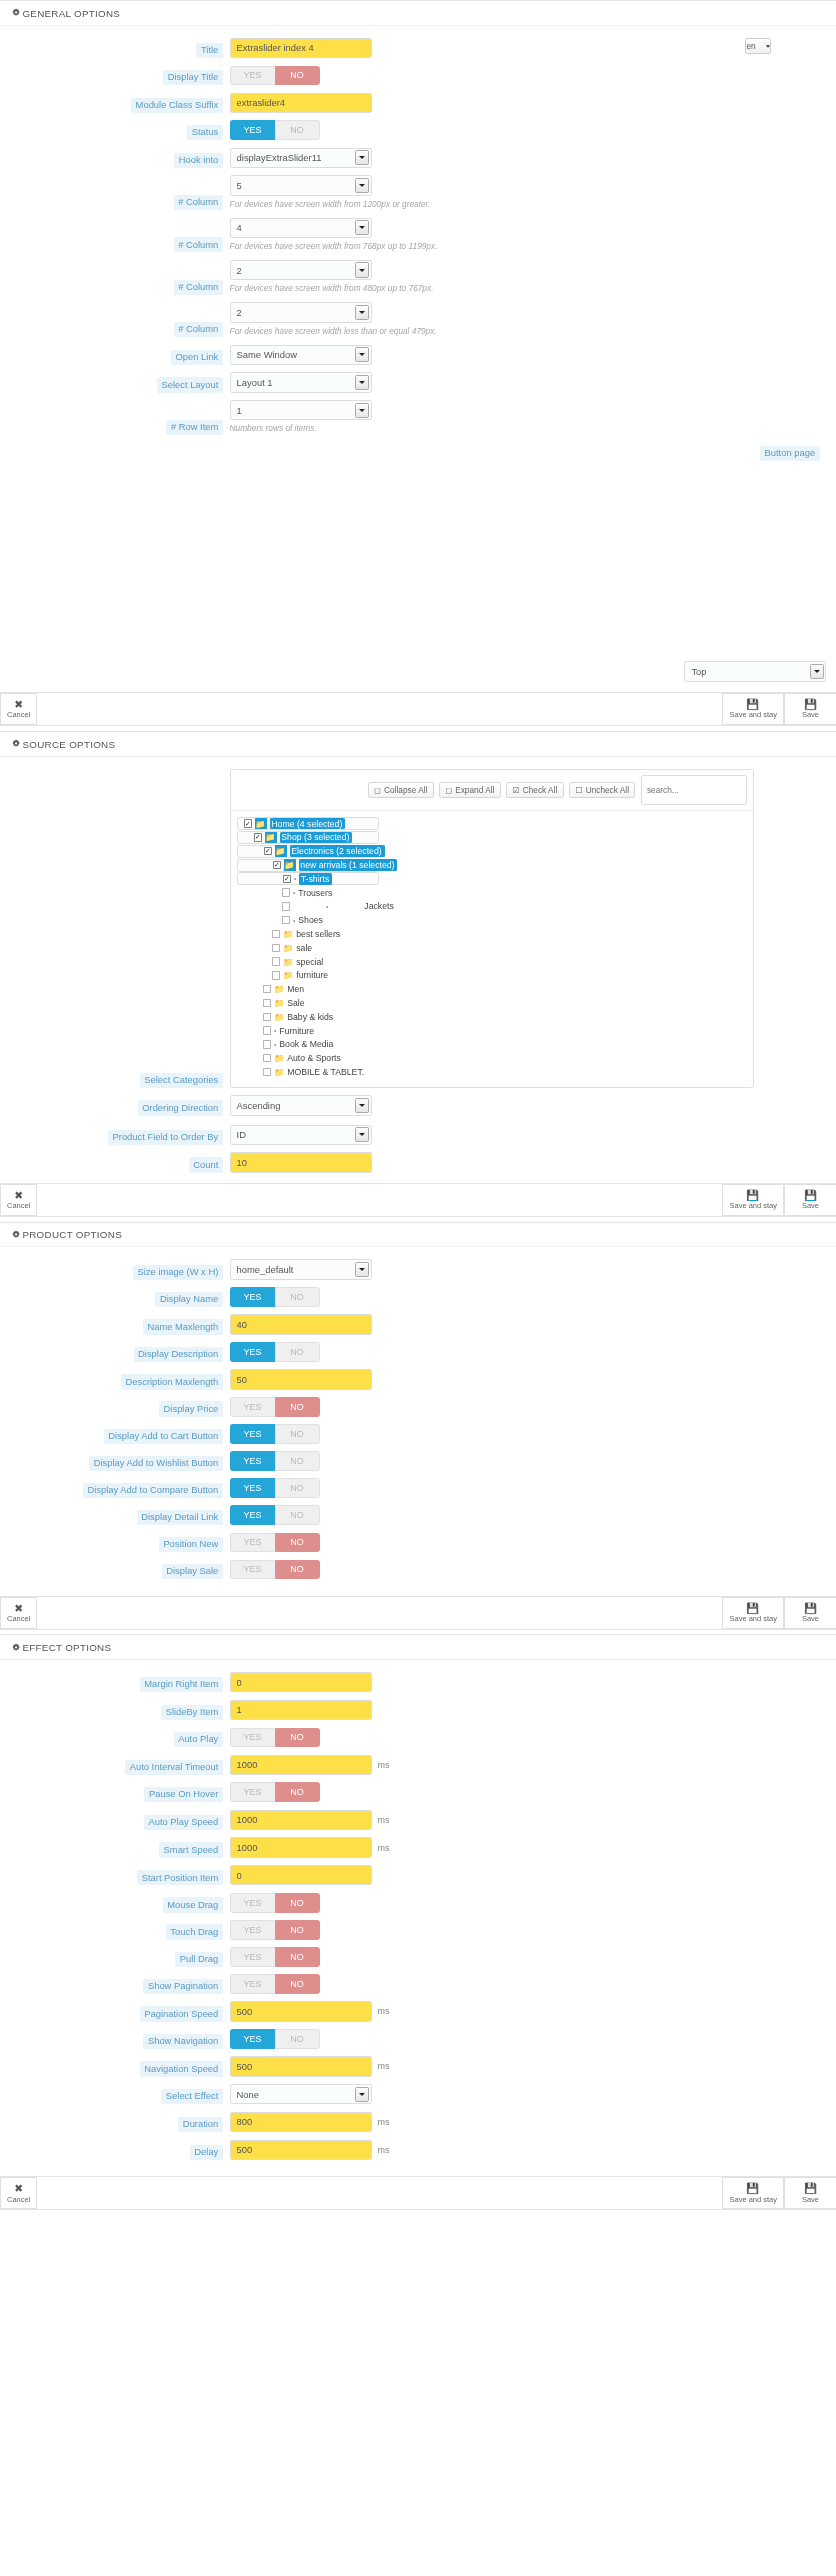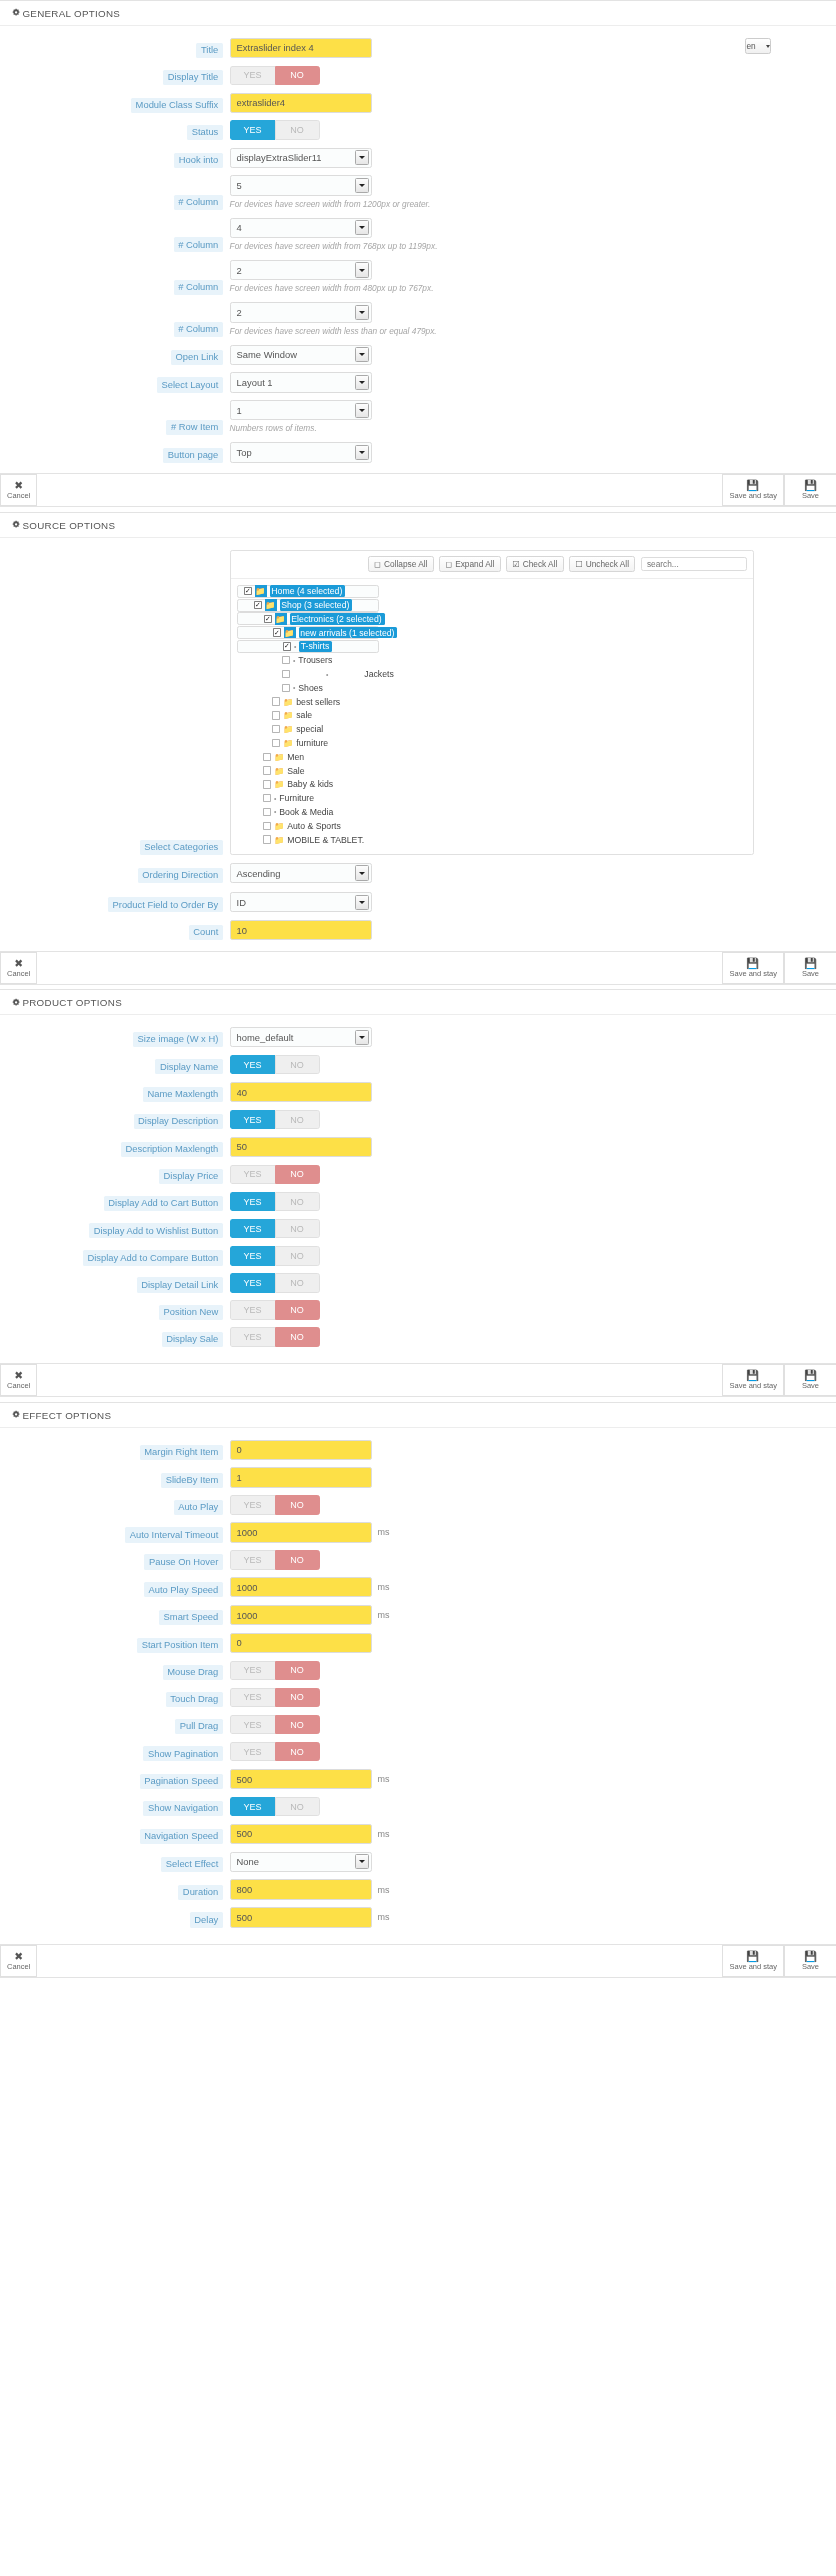--- a/index.html
+++ b/index.html
@@ -204,21 +204,21 @@
     color: #666;
     background: linear-gradient(#fff,#f3f3f3);
     border: 0.8px solid #d6d6d6;
     border-radius: 2.3px;
     padding: 2.3px 5.3px;
     display: inline-flex; align-items: center; gap: 3px;
     cursor: pointer;
     white-space: nowrap;
   }
   .tree-search {
-    width: 106px; height: 14px;
+    width: 106px; height: 30px;
     border: 0.8px solid #dcdcdc;
     border-radius: 2.3px;
     font-size: 8.3px;
     padding: 0 5.3px;
     color: #999;
     background: #fff;
     font-family: "Liberation Sans", sans-serif;
   }
   .tree-body { padding: 6px 6px 7.5px 6px; }
   .tnode {
@@ -402,21 +402,21 @@
           <div class="sel">
             <span>1</span>
             <span class="arrow">
                 <i></i>
               </span>
           </div>
           <div class="help">Numbers rows of items.</div>
         </div>
       </div>
 
-      <div class="form-row" style="margin-bottom:1.5px;">
+      <div class="form-row" style="margin-bottom:1.5px;flex-direction:column;">
         <div class="lbl-col"><span class="lbl">Button page</span></div>
         <div class="ctrl-col">
           <div class="sel">
             <span>Top</span>
             <span class="arrow">
                 <i></i>
               </span>
           </div>
         </div>
       </div>

